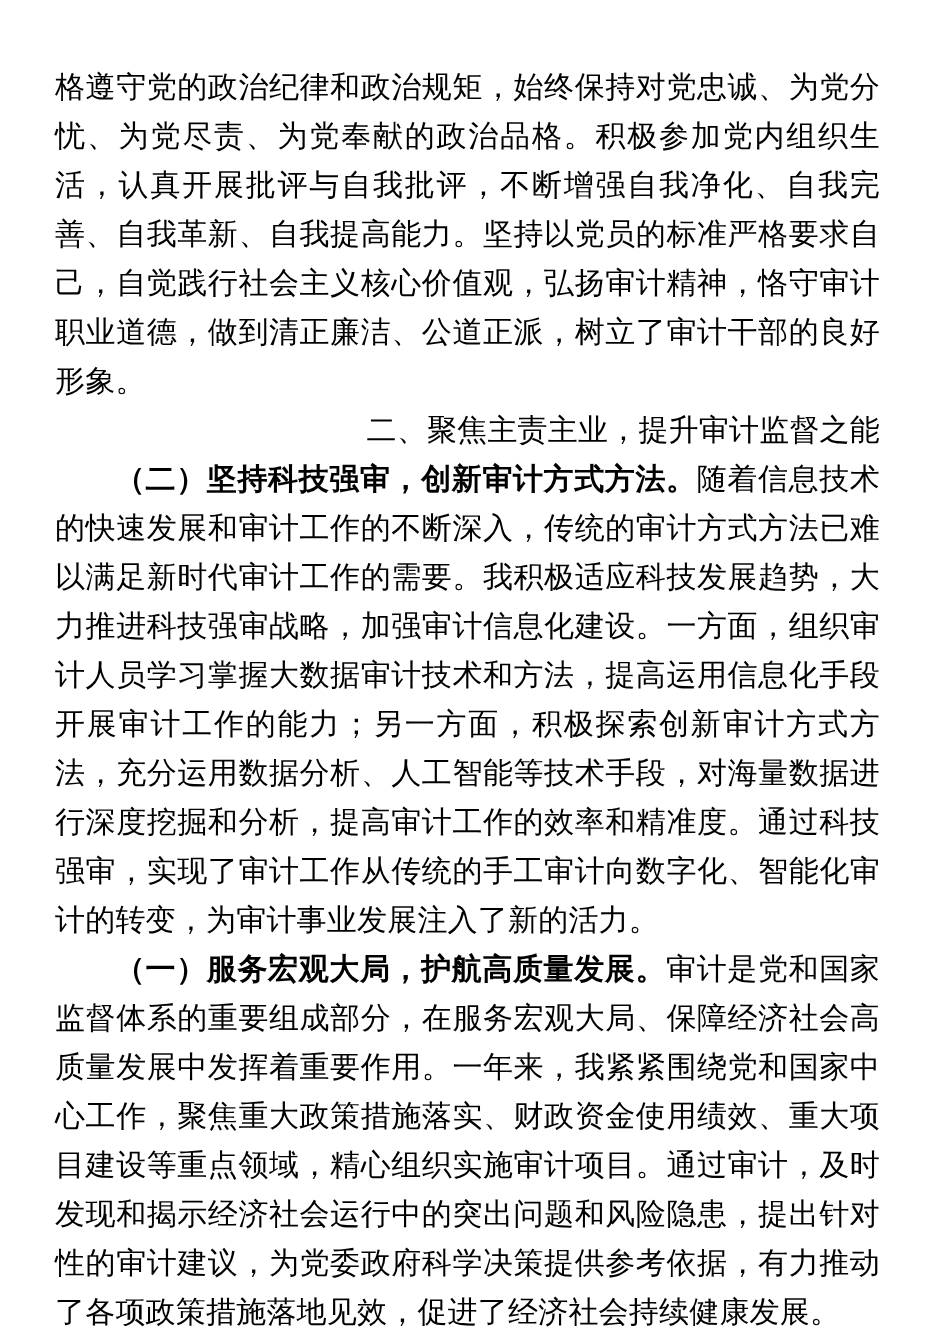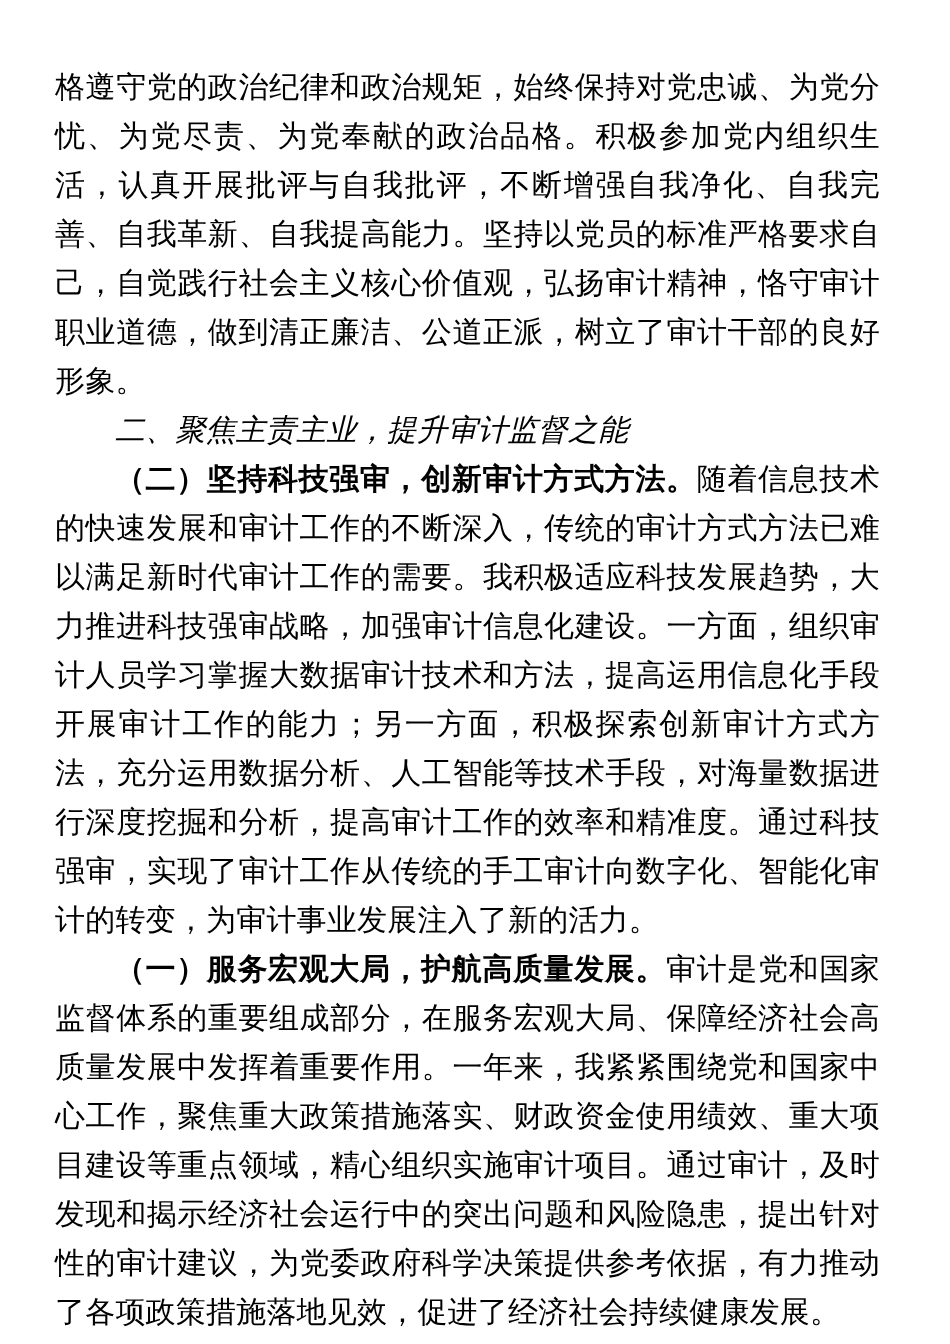--- a/index.html
+++ b/index.html
@@ -46,22 +46,21 @@
   }
 
   
   p.indent {
     text-indent: 2em;
   }
 
   
   p.section-heading {
     text-indent: 2em;
-    text-align: left;
-    font-style: italic;
+    text-align: right;
   }
 
   .lead-bold {
     font-weight: bold;
   }
 </style>
 </head>
 <body>
 
 <div class="page">

